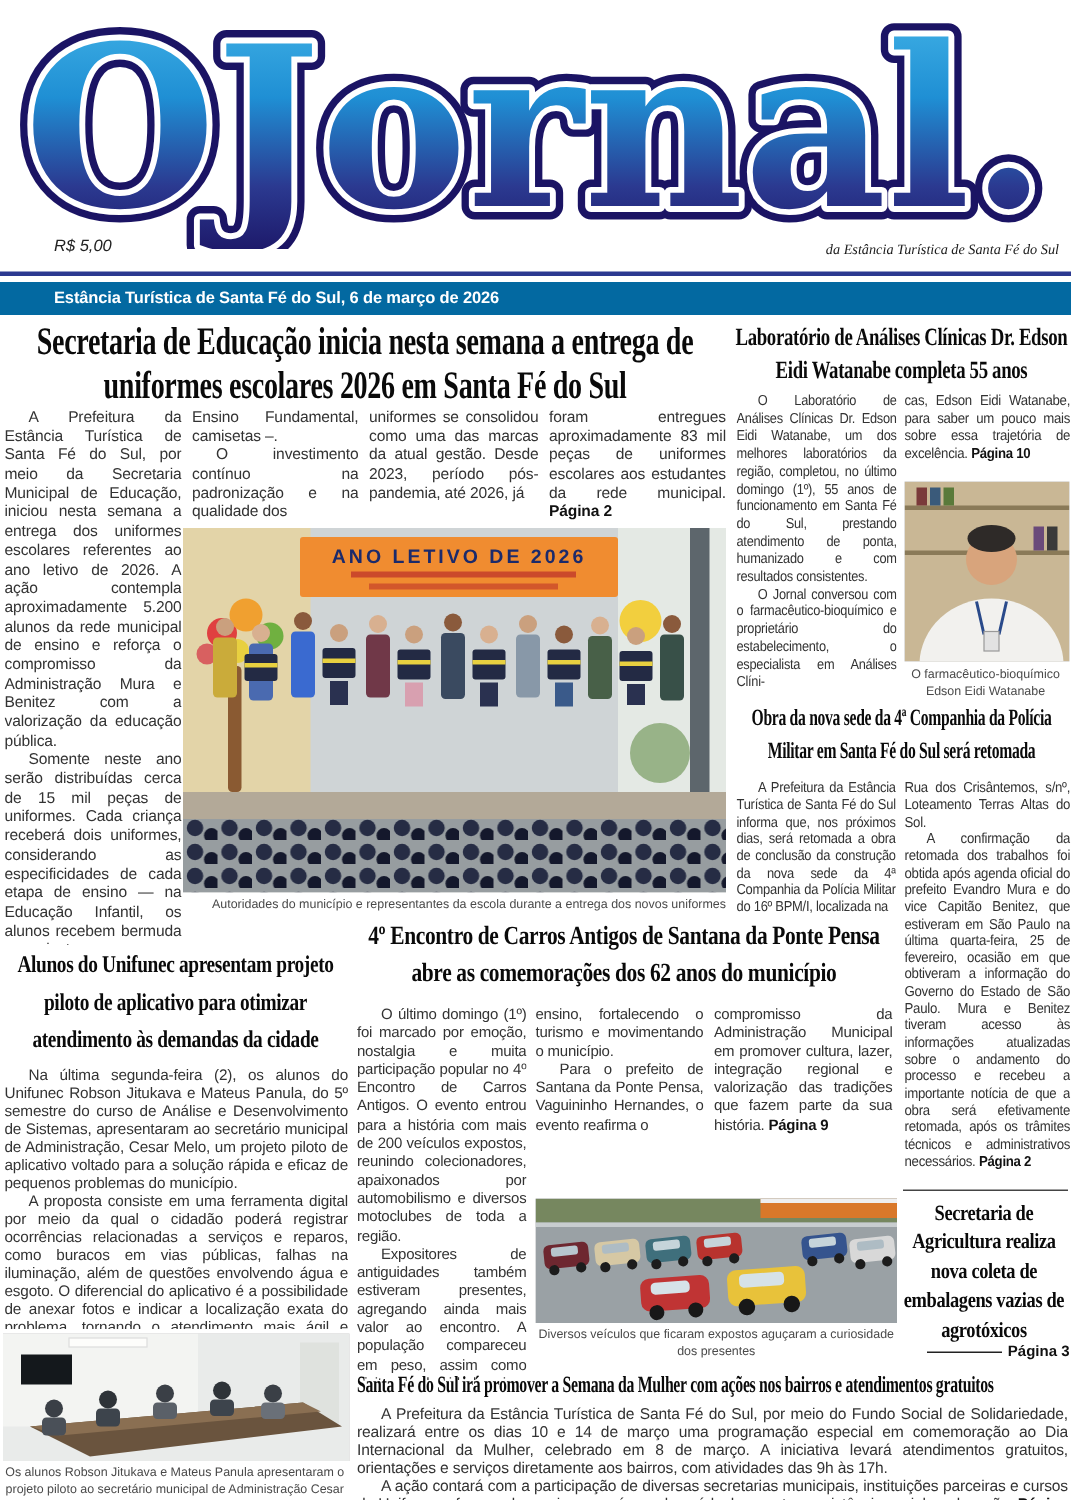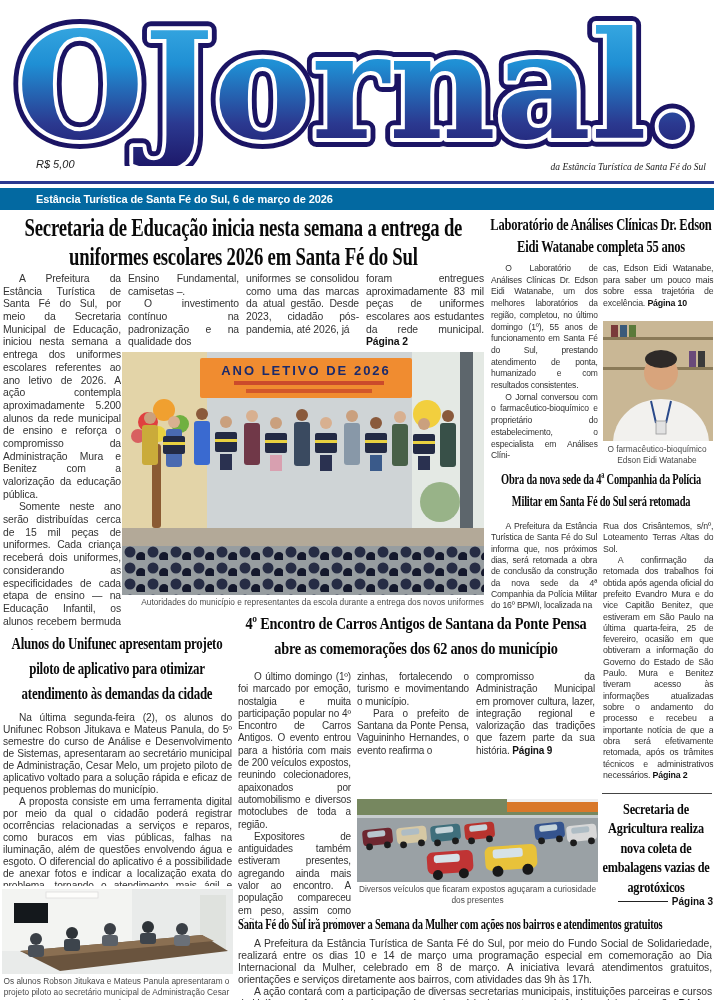--- a/index.html
+++ b/index.html
@@ -67,21 +67,21 @@
 
   <div class="bcol" style="left:3px; top:261px; width:118px; height:357px; font-size:10.4px; line-height:1.22; letter-spacing:-0.1px;">
     <p class="ind">A Prefeitura da Estância Turística de Santa Fé do Sul, por meio da Secretaria Municipal de Educação, iniciou nesta semana a entrega dos uniformes escolares referentes ao ano letivo de 2026. A ação contempla aproximadamente 5.200 alunos da rede municipal de ensino e reforça o compromisso da Administração Mura e Benitez com a valorização da educação pública.</p>
     <p class="ind">Somente neste ano serão distribuídas cerca de 15 mil peças de uniformes. Cada criança receberá dois uniformes, considerando as especificidades de cada etapa de ensino — na Educação Infantil, os alunos recebem bermuda e camiseta; no</p>
   </div>
   <div class="bcol" style="left:128px; top:261px; width:111px; height:78px; font-size:10.4px; line-height:1.22; letter-spacing:-0.1px;">
     <p>Ensino Fundamental, camisetas –.</p>
     <p class="ind">O investimento contínuo na padronização e na qualidade dos</p>
   </div>
   <div class="bcol" style="left:246px; top:261px; width:113px; height:78px; font-size:10.4px; line-height:1.22; letter-spacing:-0.1px;">
-    <p>uniformes se consolidou como uma das marcas da atual gestão. Desde 2023, cidadão pós-pandemia, até 2026, já</p>
+    <p>uniformes se consolidou como uma das marcas da atual gestão. Desde 2023, período pós-pandemia, até 2026, já</p>
   </div>
   <div class="bcol" style="left:366px; top:261px; width:118px; height:78px; font-size:10.4px; line-height:1.22; letter-spacing:-0.1px;">
     <p><span>foram entregues aproximadamente 83 mil peças de uniformes escolares aos estudantes da rede municipal.</span> <b class="pref">Página 2</b></p>
   </div>
 
   <div class="photo" style="left:122px; top:340px; width:362px; height:243px;">
     <svg viewBox="0 0 362 243" width="362" height="243" aria-hidden="true">
       <rect width="362" height="243" fill="#cfd4d6"></rect>
       <rect x="0" y="0" width="85" height="178" fill="#e3d4a8"></rect>
       <rect x="30" y="92" width="9" height="84" rx="3" fill="#8a5a32"></rect>
@@ -256,21 +256,21 @@
   </div>
   <div class="caption" style="left:0px; top:964px; width:233px;">Os alunos Robson Jitukava e Mateus Panula apresentaram o projeto piloto ao secretário municipal de Administração Cesar Melo</div>
 
   <div class="hl" style="left:236px; top:599px; width:440px; transform:scaleX(0.818); font-size:17.5px; line-height:1.45;">4º Encontro de Carros Antigos de Santana da Ponte Pensa abre as comemorações dos 62 anos do município</div>
 
   <div class="bcol" style="left:238px; top:659px; width:113px; height:249px; font-size:10px; line-height:1.23; letter-spacing:-0.15px;">
     <p class="ind">O último domingo (1º) foi marcado por emoção, nostalgia e muita participação popular no 4º Encontro de Carros Antigos. O evento entrou para a história com mais de 200 veículos expostos, reunindo colecionadores, apaixonados por automobilismo e diversos motoclubes de toda a região.</p>
     <p class="ind">Expositores de antiguidades também estiveram presentes, agregando ainda mais valor ao encontro. A população compareceu em peso, assim como visitantes de cidades vi-</p>
   </div>
   <div class="bcol" style="left:357px; top:659px; width:112px; height:128px; font-size:10px; line-height:1.23; letter-spacing:-0.15px;">
-    <p>zinhas, fortalecendo o turismo e movimentando o município.</p>
+    <p>ensino, fortalecendo o turismo e movimentando o município.</p>
     <p class="ind">Para o prefeito de Santana da Ponte Pensa, Vaguininho Hernandes, o evento reafirma o</p>
   </div>
   <div class="bcol" style="left:476px; top:659px; width:119px; height:126px; font-size:10px; line-height:1.23; letter-spacing:-0.15px;">
     <p><span>compromisso da Administração Municipal em promover cultura, lazer, integração regional e valorização das tradições que fazem parte da sua história.</span> <b class="pref">Página 9</b></p>
   </div>
 
   <div class="photo" style="left:357px; top:787px; width:241px; height:83px;">
     <svg viewBox="0 0 241 83" width="241" height="83" aria-hidden="true">
       <rect width="241" height="83" fill="#9aa1a5"></rect>
       <rect width="241" height="16" fill="#76875f"></rect>

